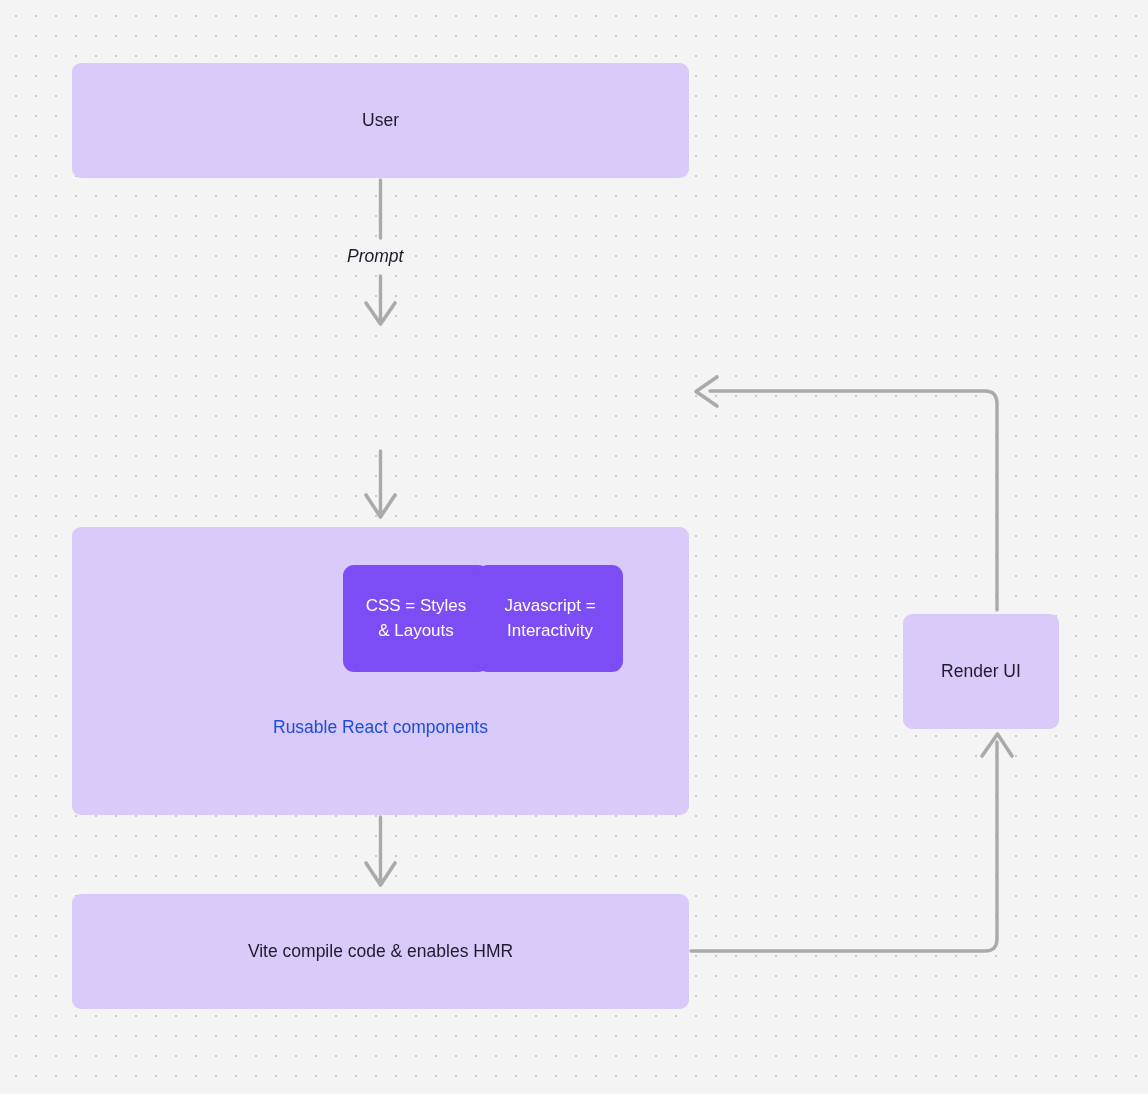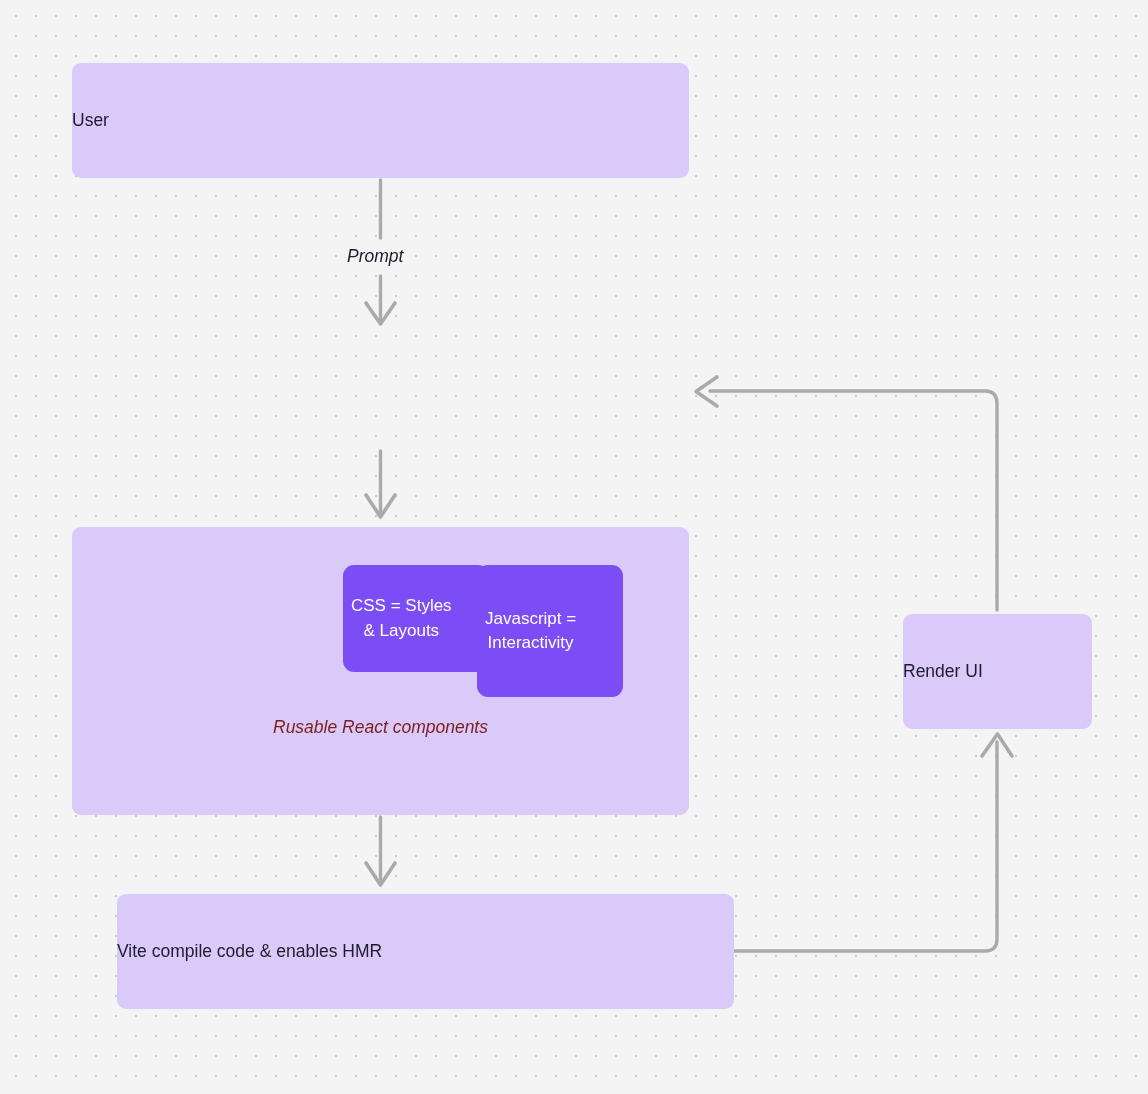--- a/index.html
+++ b/index.html
@@ -27,20 +27,21 @@
     top: 0;
     width: 1148px;
     height: 1094px;
     pointer-events: none;
   }
   .node {
     position: absolute;
     box-sizing: border-box;
     display: flex;
     align-items: center;
+    justify-content: center;
     text-align: center;
     border-radius: 9px;
   }
   .node-outer {
     background: #d9caf9;
     color: #1f1b2e;
     font-size: 17.5px;
     line-height: 1.35;
   }
   .node-group {
@@ -53,43 +54,42 @@
     font-size: 17px;
     line-height: 1.42;
     border-radius: 11px;
     padding: 0 8px;
   }
   .group-label {
     position: absolute;
     left: 0;
     width: 100%;
     text-align: center;
-    color: #7f1d1d;
+    color: #1d4ed8;
     font-size: 17.5px;
-    font-style: italic;
   }
   .edge-label {
     position: absolute;
     background: #f4f4f4;
     color: #1f1b2e;
     font-size: 17.5px;
     line-height: 1;
     padding: 3px 6px;
     white-space: nowrap;
     font-style: italic;
   }
   
   #node-user        { left: 72px;  top: 63px;  width: 617px; height: 115px; }
   #node-webapp      { left: 72px;  top: 334px; width: 617px; height: 115px; }
   #node-components  { left: 72px;  top: 527px; width: 617px; height: 288px; }
-  #node-vite        { left: 72px;  top: 894px; width: 617px; height: 115px; margin-left: 45px; }
-  #node-render      { left: 903px; top: 614px; width: 189px; height: 115px; }
+  #node-vite        { left: 72px;  top: 894px; width: 617px; height: 115px; }
+  #node-render      { left: 903px; top: 614px; width: 156px; height: 115px; }
   #node-html        { left: 65px;  top: 38px;  width: 146px; height: 107px; }
   #node-css         { left: 235px; top: 38px;  width: 146px; height: 107px; margin-left: 36px; }
-  #node-js          { left: 405px; top: 38px;  width: 146px; height: 132px; }
+  #node-js          { left: 405px; top: 38px;  width: 146px; height: 107px; }
   #label-rusable    { top: 190px; }
   #label-prompt     { left: 341px; top: 245px; }
 </style>
 </head>
 <body>
 
 <div id="canvas">
 
   <svg class="edges" viewBox="0 0 1148 1094" width="1148" height="1094" xmlns="http://www.w3.org/2000/svg">
 

